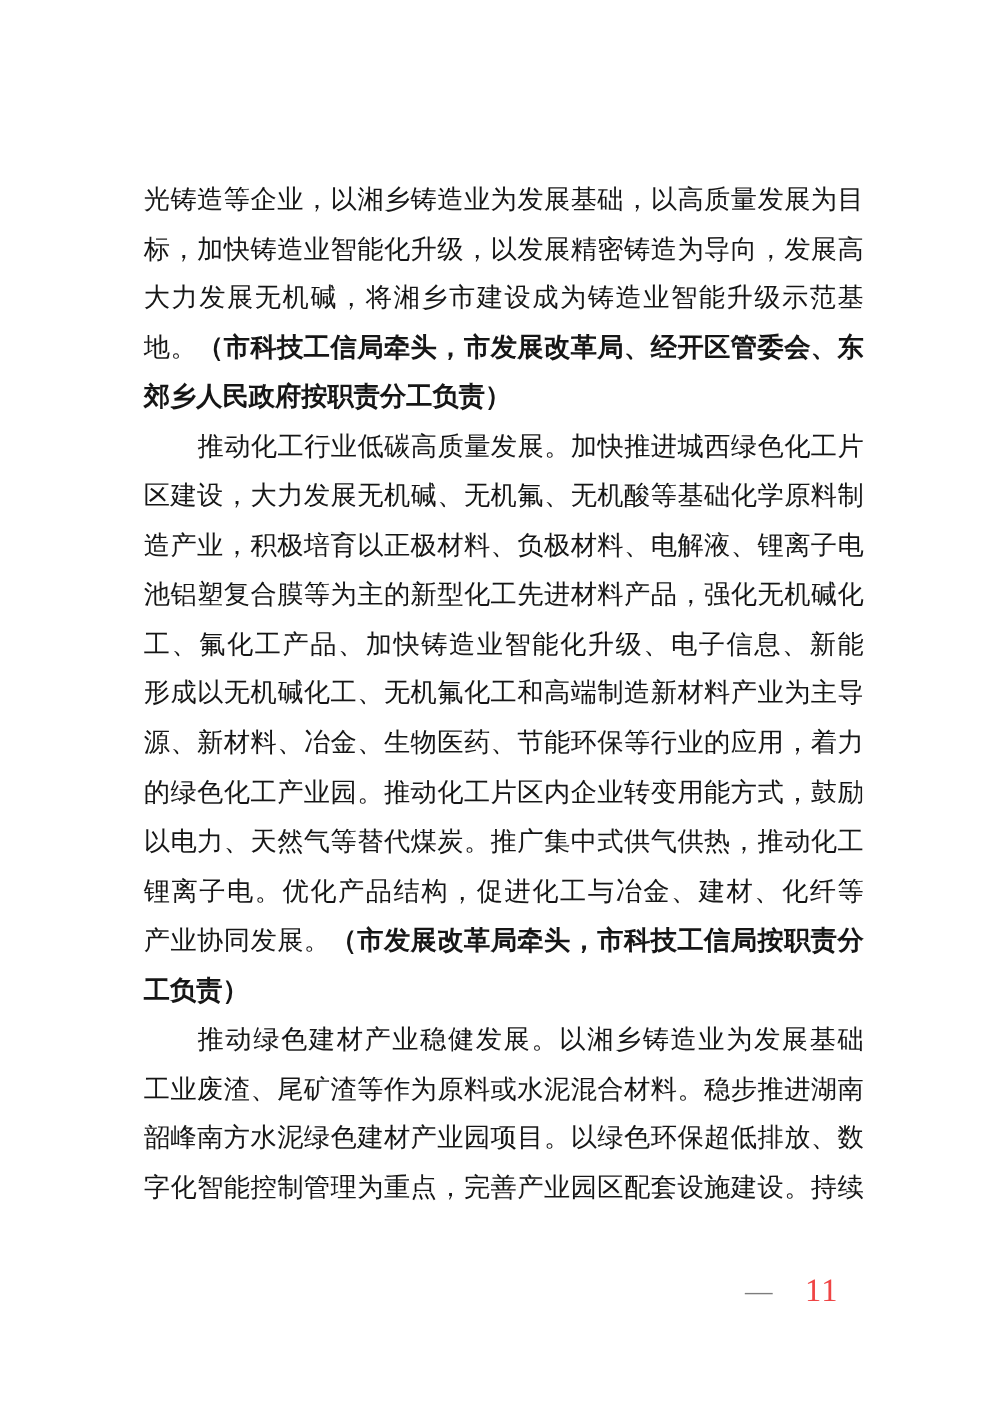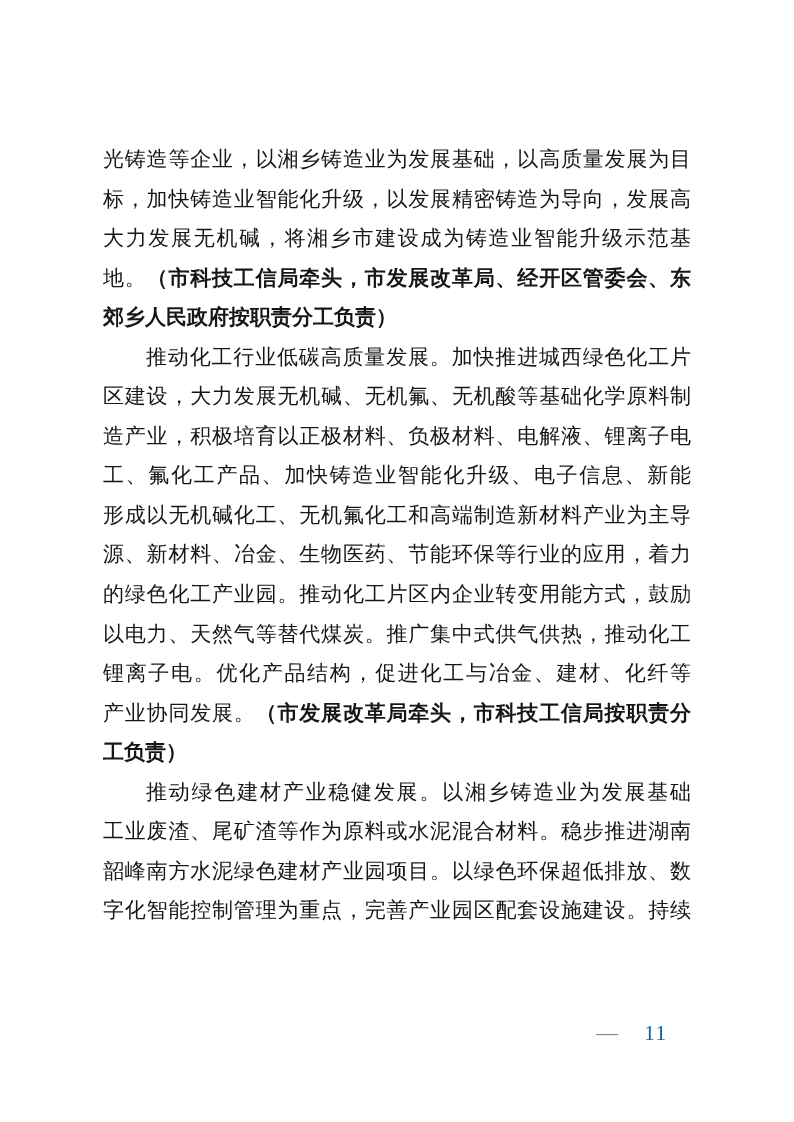--- a/index.html
+++ b/index.html
@@ -22,20 +22,21 @@
     line-height: 39.55px;
     color: #161616;
   }
   .paragraph { }
   .line {
     white-space: nowrap;
     text-align: justify;
     text-align-last: justify;
     height: 39.55px;
     overflow: visible;
+    margin-left: 12px;
   }
   .line.no-justify {
     text-align: left;
     text-align-last: left;
   }
   .line.indent {
     padding-left: 43px;
   }
   .run { font-weight: normal; }
   .run.bold { font-weight: bold; }
@@ -47,42 +48,43 @@
   .footer-dash {
     position: absolute;
     left: 596px; top: 0;
     font-size: 22px;
     line-height: 28px;
     color: #7d7d7d;
   }
   .footer-num {
     position: absolute;
     left: 644px; top: 0;
-    font-size: 22px;
+    font-size: 26px;
     line-height: 28px;
-    color: #0369a1;
+    color: #ef4444;
     letter-spacing: 1px;
   }
 </style>
 </head>
 <body>
 
 <div class="page">
   <div class="doc-body">
       <div class="paragraph">
         <div class="line"><span class="run">光铸造等企业，以湘乡铸造业为发展基础，以高质量发展为目</span></div>
         <div class="line"><span class="run">标，加快铸造业智能化升级，以发展精密铸造为导向，发展高</span></div>
         <div class="line"><span class="run">大力发展无机碱，将湘乡市建设成为铸造业智能升级示范基</span></div>
         <div class="line"><span class="run">地。</span><span class="run bold">（市科技工信局牵头，市发展改革局、经开区管委会、东</span></div>
         <div class="line no-justify"><span class="run bold">郊乡人民政府按职责分工负责）</span></div>
       </div>
       <div class="paragraph">
         <div class="line indent"><span class="run">推动化工行业低碳高质量发展。加快推进城西绿色化工片</span></div>
         <div class="line"><span class="run">区建设，大力发展无机碱、无机氟、无机酸等基础化学原料制</span></div>
         <div class="line"><span class="run">造产业，积极培育以正极材料、负极材料、电解液、锂离子电</span></div>
+        <div class="line"><span class="run">池铝塑复合膜等为主的新型化工先进材料产品，强化无机碱化</span></div>
         <div class="line"><span class="run">工、氟化工产品、加快铸造业智能化升级、电子信息、新能</span></div>
         <div class="line"><span class="run">形成以无机碱化工、无机氟化工和高端制造新材料产业为主导</span></div>
         <div class="line"><span class="run">源、新材料、冶金、生物医药、节能环保等行业的应用，着力</span></div>
         <div class="line"><span class="run">的绿色化工产业园。推动化工片区内企业转变用能方式，鼓励</span></div>
         <div class="line"><span class="run">以电力、天然气等替代煤炭。推广集中式供气供热，推动化工</span></div>
         <div class="line"><span class="run">锂离子电。优化产品结构，促进化工与冶金、建材、化纤等</span></div>
         <div class="line"><span class="run">产业协同发展。</span><span class="run bold">（市发展改革局牵头，市科技工信局按职责分</span></div>
         <div class="line no-justify"><span class="run bold">工负责）</span></div>
       </div>
       <div class="paragraph">

